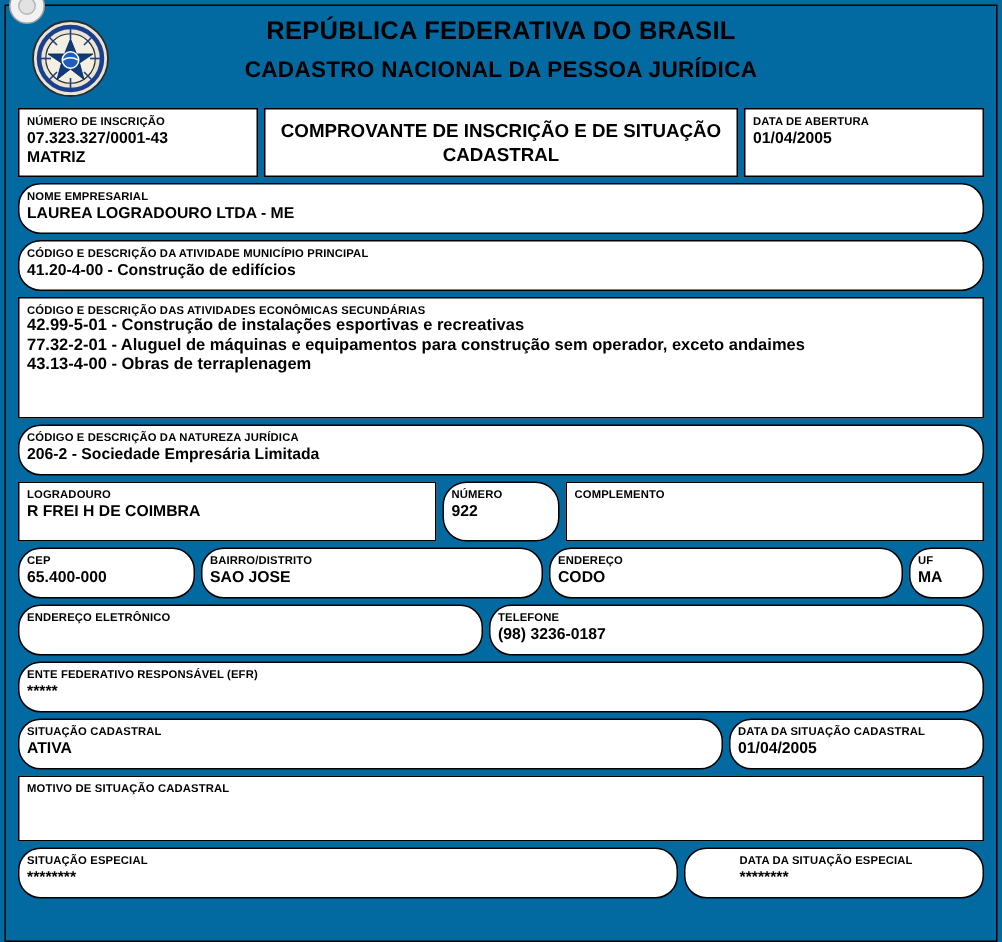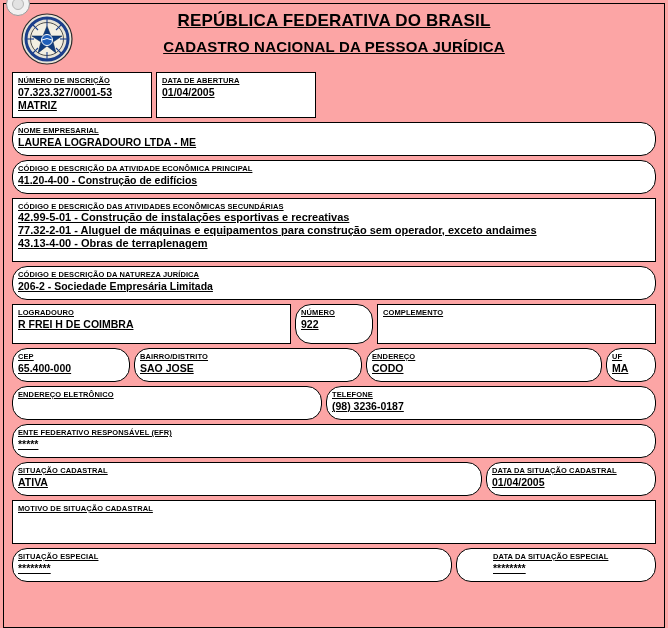--- a/index.html
+++ b/index.html
@@ -12,22 +12,21 @@
     height: 628px;
     font-family: "Liberation Sans", sans-serif;
     color: #000000;
     overflow: hidden;
   }
   .page {
     position: relative;
     width: 668px;
     height: 628px;
     box-sizing: border-box;
-    background: #fca5a5;
-    text-decoration: underline;
+    background: #0369a1;
   }
   .page-border {
     position: absolute;
     left: 3px;
     top: 3px;
     right: 3px;
     bottom: 0px;
     border: 1px solid #000000;
     box-sizing: border-box;
   }
@@ -98,21 +97,21 @@
     display: flex;
     align-items: center;
     justify-content: center;
     text-align: center;
   }
   .center-title {
     font-size: 12.5px;
     font-weight: bold;
     line-height: 16px;
   }
-  .box-insc { width: 140px; }
+  .box-insc { width: 160px; }
   .box-comprov { flex: 1; margin-left: 4px; height: 46px; }
   .box-abertura { width: 160px; margin-left: 4px; }
   .full { width: 100%; }
   .ml4 { margin-left: 4px; }
   .h46 { height: 46px; }
   .h34 { height: 34px; border-radius: 15px; }
   .h40 { height: 40px; }
   .val-lines div {
     font-size: 11px;
     font-weight: bold;
@@ -188,46 +187,49 @@
       </div>
       <div class="titles">
         <div class="title1">REPÚBLICA FEDERATIVA DO BRASIL</div>
         <div class="title2">CADASTRO NACIONAL DA PESSOA JURÍDICA</div>
       </div>
     </div>
 
     <div class="row">
       <div class="box box-insc h46">
         <div class="lbl">NÚMERO DE INSCRIÇÃO</div>
-        <div class="val">07.323.327/0001-53</div>
+        <div class="val">07.323.327/0001-43</div>
         <div class="val small-gap">MATRIZ</div>
+      </div>
+      <div class="box box-comprov center-box">
+        <div class="center-title">COMPROVANTE DE INSCRIÇÃO E DE SITUAÇÃO CADASTRAL</div>
       </div>
       <div class="box box-abertura h46">
         <div class="lbl">DATA DE ABERTURA</div>
         <div class="val">01/04/2005</div>
       </div>
     </div>
 
     <div class="row">
       <div class="box full h34">
         <div class="lbl">NOME EMPRESARIAL</div>
         <div class="val">LAUREA LOGRADOURO LTDA - ME</div>
       </div>
     </div>
 
 
     <div class="row">
       <div class="box full h34">
-        <div class="lbl">CÓDIGO E DESCRIÇÃO DA ATIVIDADE ECONÔMICA PRINCIPAL</div>
+        <div class="lbl">CÓDIGO E DESCRIÇÃO DA ATIVIDADE MUNICÍPIO PRINCIPAL</div>
         <div class="val">41.20-4-00 - Construção de edifícios</div>
       </div>
     </div>
 
     <div class="row">
-      <div class="box full" style="height:64px;">
+      <div class="box full" style="height:81px;">
         <div class="lbl">CÓDIGO E DESCRIÇÃO DAS ATIVIDADES ECONÔMICAS SECUNDÁRIAS</div>
         <div class="val-lines">
           <div>42.99-5-01 - Construção de instalações esportivas e recreativas</div>
           <div>77.32-2-01 - Aluguel de máquinas e equipamentos para construção sem operador, exceto andaimes</div>
           <div>43.13-4-00 - Obras de terraplenagem</div>
         </div>
       </div>
     </div>
 
     <div class="row">

